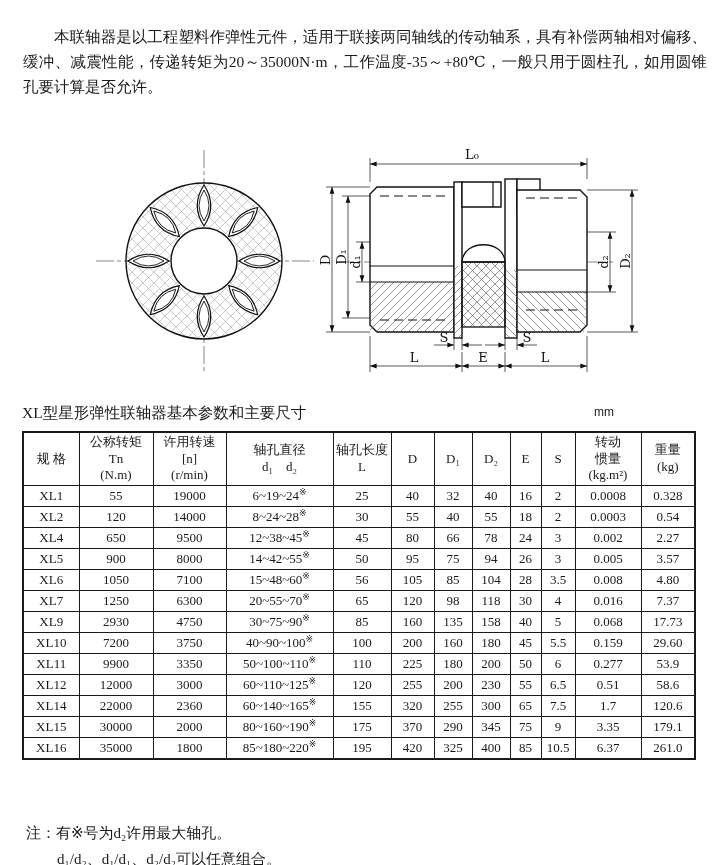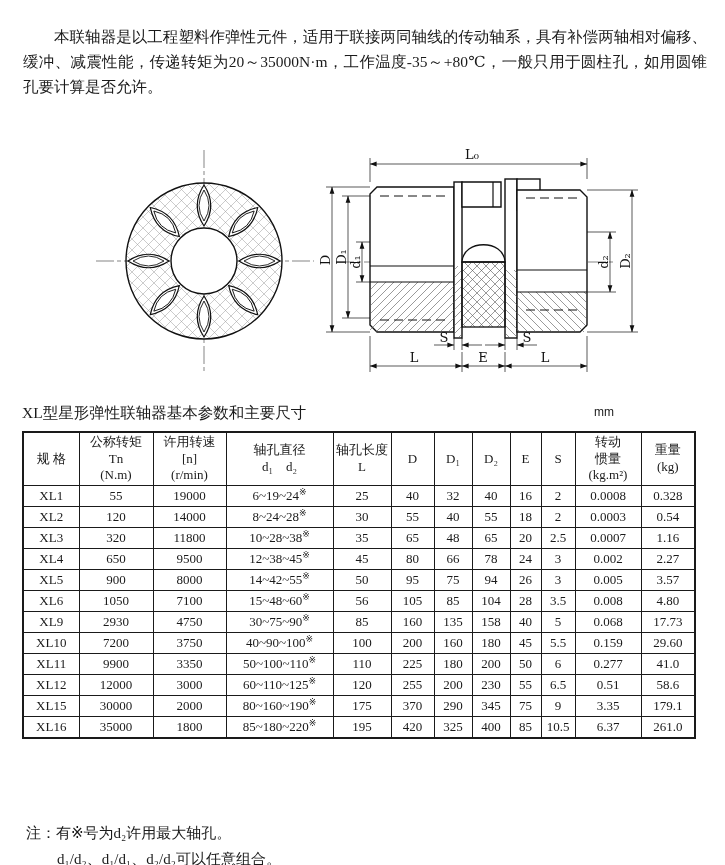--- a/index.html
+++ b/index.html
@@ -265,34 +265,20 @@
           <td>30</td>
           <td>55</td>
           <td>40</td>
           <td>55</td>
           <td>18</td>
           <td>2</td>
           <td>0.0003</td>
           <td>0.54</td>
         </tr>
         <tr>
-          <td>XL3</td>
-          <td>320</td>
-          <td>11800</td>
-          <td>10~28~38<sup>※</sup></td>
-          <td>35</td>
-          <td>65</td>
-          <td>48</td>
-          <td>65</td>
-          <td>20</td>
-          <td>2.5</td>
-          <td>0.0007</td>
-          <td>1.16</td>
-        </tr>
-        <tr>
           <td>XL4</td>
           <td>650</td>
           <td>9500</td>
           <td>12~38~45<sup>※</sup></td>
           <td>45</td>
           <td>80</td>
           <td>66</td>
           <td>78</td>
           <td>24</td>
           <td>3</td>
@@ -321,20 +307,34 @@
           <td>56</td>
           <td>105</td>
           <td>85</td>
           <td>104</td>
           <td>28</td>
           <td>3.5</td>
           <td>0.008</td>
           <td>4.80</td>
         </tr>
         <tr>
+          <td>XL7</td>
+          <td>1250</td>
+          <td>6300</td>
+          <td>20~55~70<sup>※</sup></td>
+          <td>65</td>
+          <td>120</td>
+          <td>98</td>
+          <td>118</td>
+          <td>30</td>
+          <td>4</td>
+          <td>0.016</td>
+          <td>7.37</td>
+        </tr>
+        <tr>
           <td>XL9</td>
           <td>2930</td>
           <td>4750</td>
           <td>30~75~90<sup>※</sup></td>
           <td>85</td>
           <td>160</td>
           <td>135</td>
           <td>158</td>
           <td>40</td>
           <td>5</td>
@@ -360,37 +360,51 @@
           <td>9900</td>
           <td>3350</td>
           <td>50~100~110<sup>※</sup></td>
           <td>110</td>
           <td>225</td>
           <td>180</td>
           <td>200</td>
           <td>50</td>
           <td>6</td>
           <td>0.277</td>
-          <td>41.0</td>
+          <td>53.9</td>
         </tr>
         <tr>
           <td>XL12</td>
           <td>12000</td>
           <td>3000</td>
           <td>60~110~125<sup>※</sup></td>
           <td>120</td>
           <td>255</td>
           <td>200</td>
           <td>230</td>
           <td>55</td>
           <td>6.5</td>
           <td>0.51</td>
           <td>58.6</td>
         </tr>
         <tr>
+          <td>XL14</td>
+          <td>22000</td>
+          <td>2360</td>
+          <td>60~140~165<sup>※</sup></td>
+          <td>155</td>
+          <td>320</td>
+          <td>255</td>
+          <td>300</td>
+          <td>65</td>
+          <td>7.5</td>
+          <td>1.7</td>
+          <td>120.6</td>
+        </tr>
+        <tr>
           <td>XL15</td>
           <td>30000</td>
           <td>2000</td>
           <td>80~160~190<sup>※</sup></td>
           <td>175</td>
           <td>370</td>
           <td>290</td>
           <td>345</td>
           <td>75</td>
           <td>9</td>

